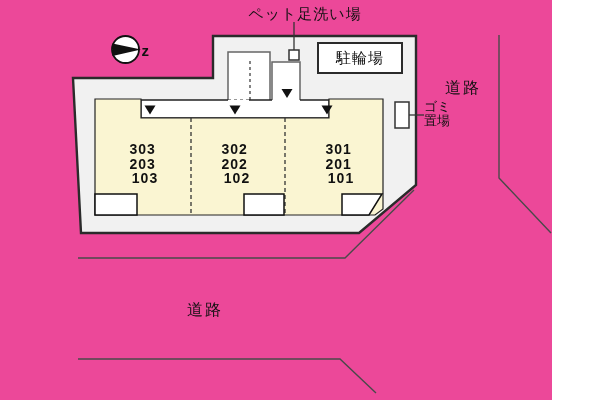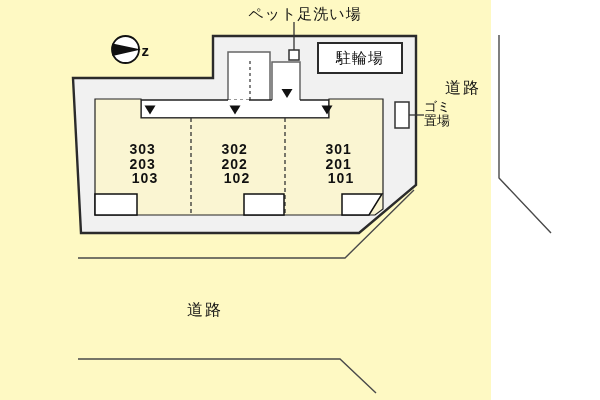--- a/index.html
+++ b/index.html
@@ -6,23 +6,23 @@
     margin: 0;
     padding: 0;
     background: #ffffff;
     width: 600px;
     height: 400px;
     overflow: hidden;
     font-family: "Liberation Sans", "DejaVu Sans", sans-serif;
   }
   #stage {
     position: relative;
-    width: 491px;
+    width: 552px;
     height: 400px;
-    background: #fef9c3;
+    background: #ec4899;
   }
   svg { display: block; }
   text {
     font-family: "Liberation Sans", "DejaVu Sans", sans-serif;
     fill: #111111;
   }
   .jp-label { font-size: 15px; letter-spacing: 1px; font-weight: 500; }
   .jp-small { font-size: 13px; font-weight: 500; }
   .jp-road  { font-size: 16px; letter-spacing: 2px; font-weight: 500; }
   .room-num { font-size: 14px; font-weight: 600; letter-spacing: 1px; }

